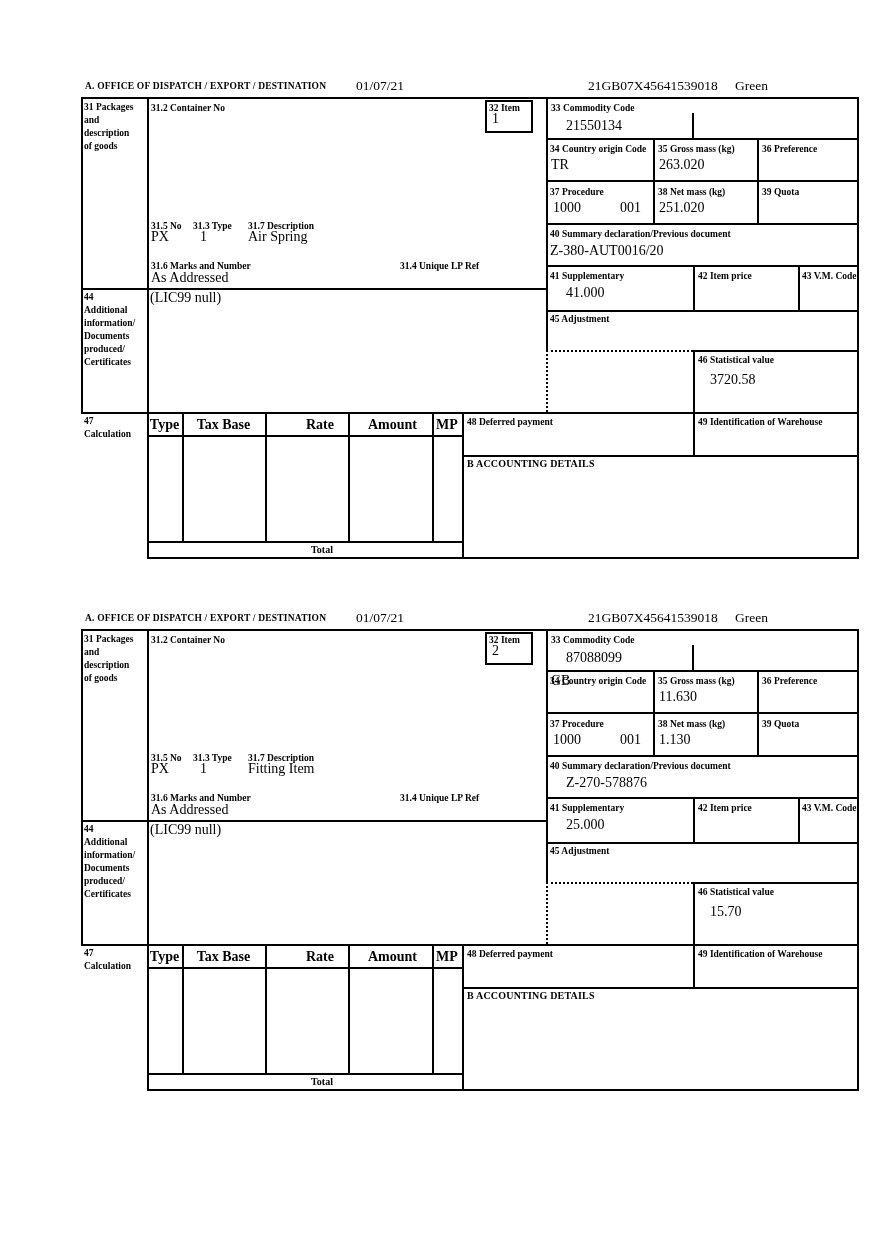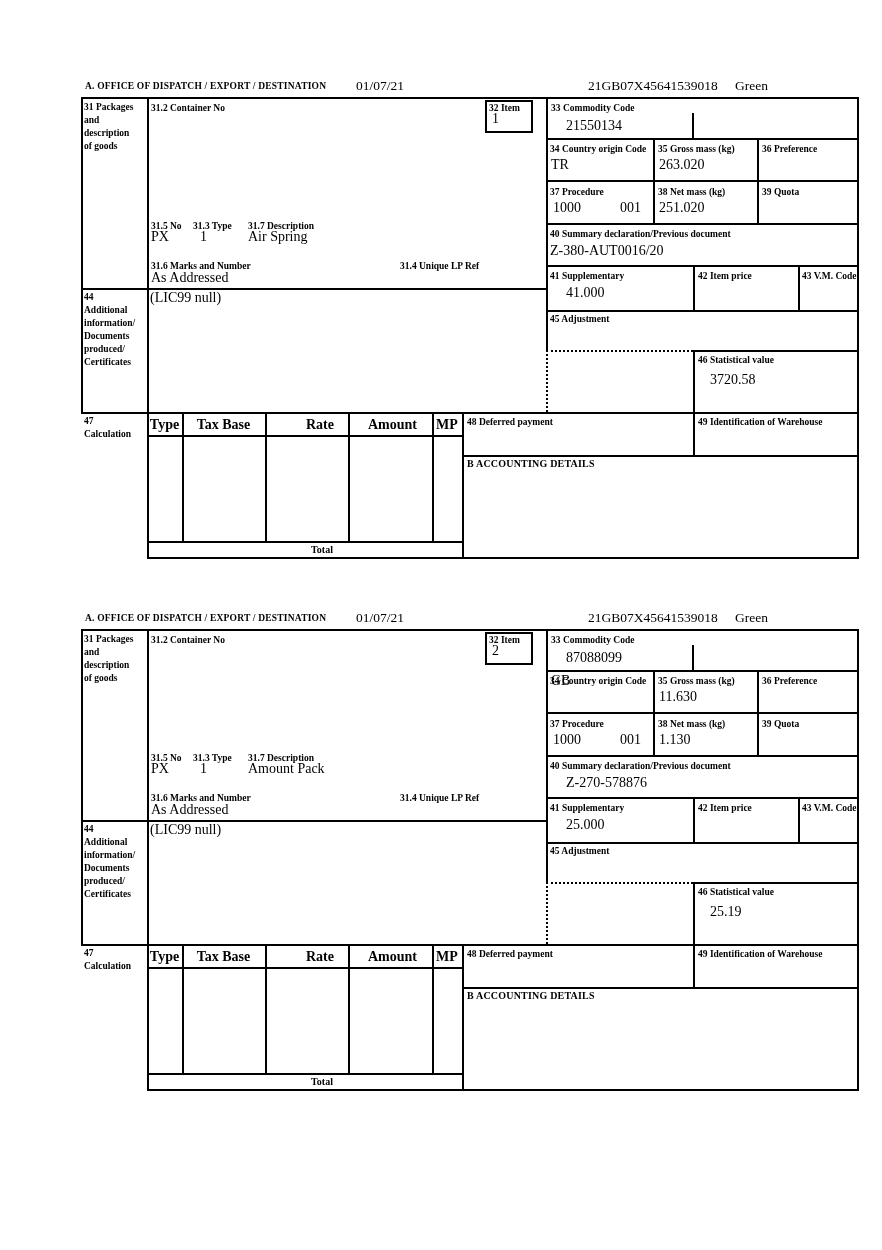--- a/index.html
+++ b/index.html
@@ -215,19 +215,19 @@
 
   <div class="val" style="left:492px;top:31px">2</div>
   <div class="val" style="left:566px;top:38px">87088099</div>
   <div class="val" style="left:551px;top:61px">GB</div>
   <div class="val" style="left:659px;top:77px">11.630</div>
   <div class="val" style="left:553px;top:120px">1000</div>
   <div class="val" style="left:620px;top:120px">001</div>
   <div class="val" style="left:659px;top:120px">1.130</div>
   <div class="val" style="left:566px;top:163px">Z-270-578876</div>
   <div class="val" style="left:566px;top:205px">25.000</div>
-  <div class="val" style="left:710px;top:292px">25.19</div>
+  <div class="val" style="left:710px;top:292px">15.70</div>
   <div class="val" style="left:151px;top:149px">PX</div>
   <div class="val" style="left:200px;top:149px">1</div>
-  <div class="val" style="left:248px;top:149px">Amount Pack</div>
+  <div class="val" style="left:248px;top:149px">Fitting Item</div>
   <div class="val" style="left:151px;top:190px">As Addressed</div>
   <div class="val" style="left:150px;top:210px">(LIC99 null)</div>
 </div>
 
 </body></html>

